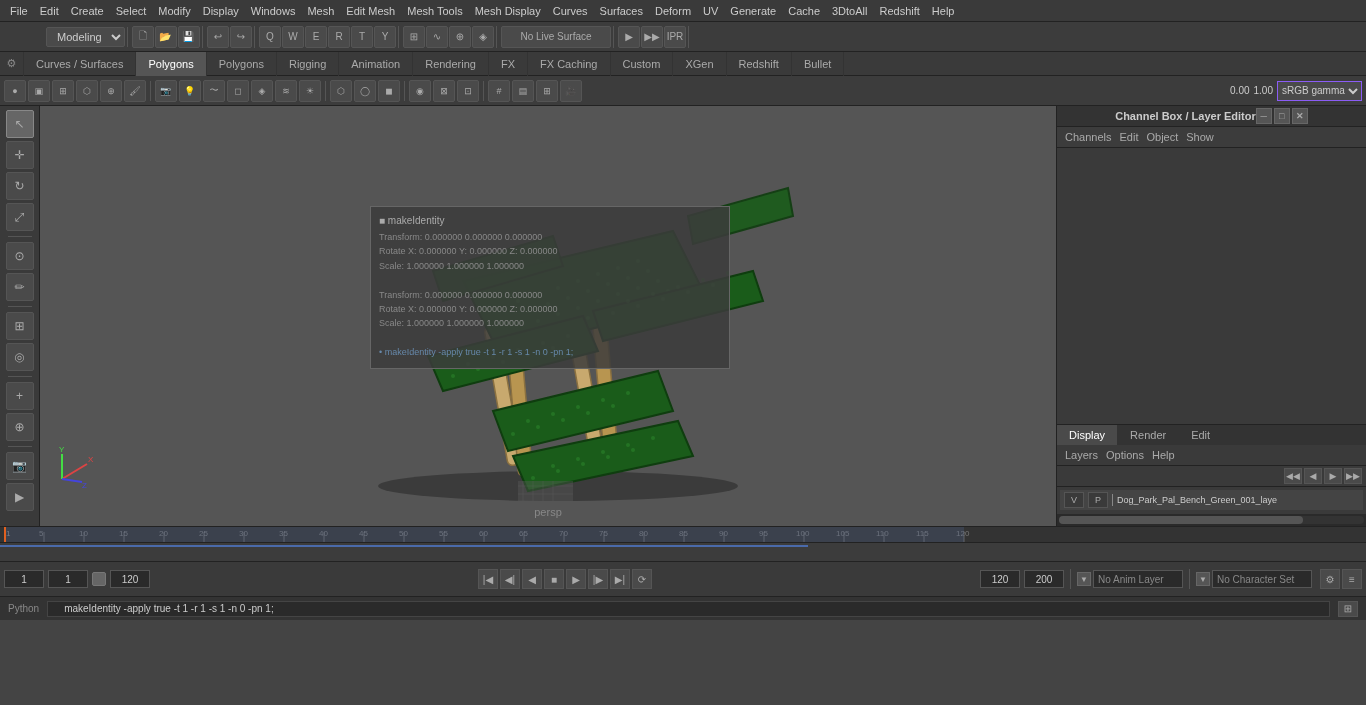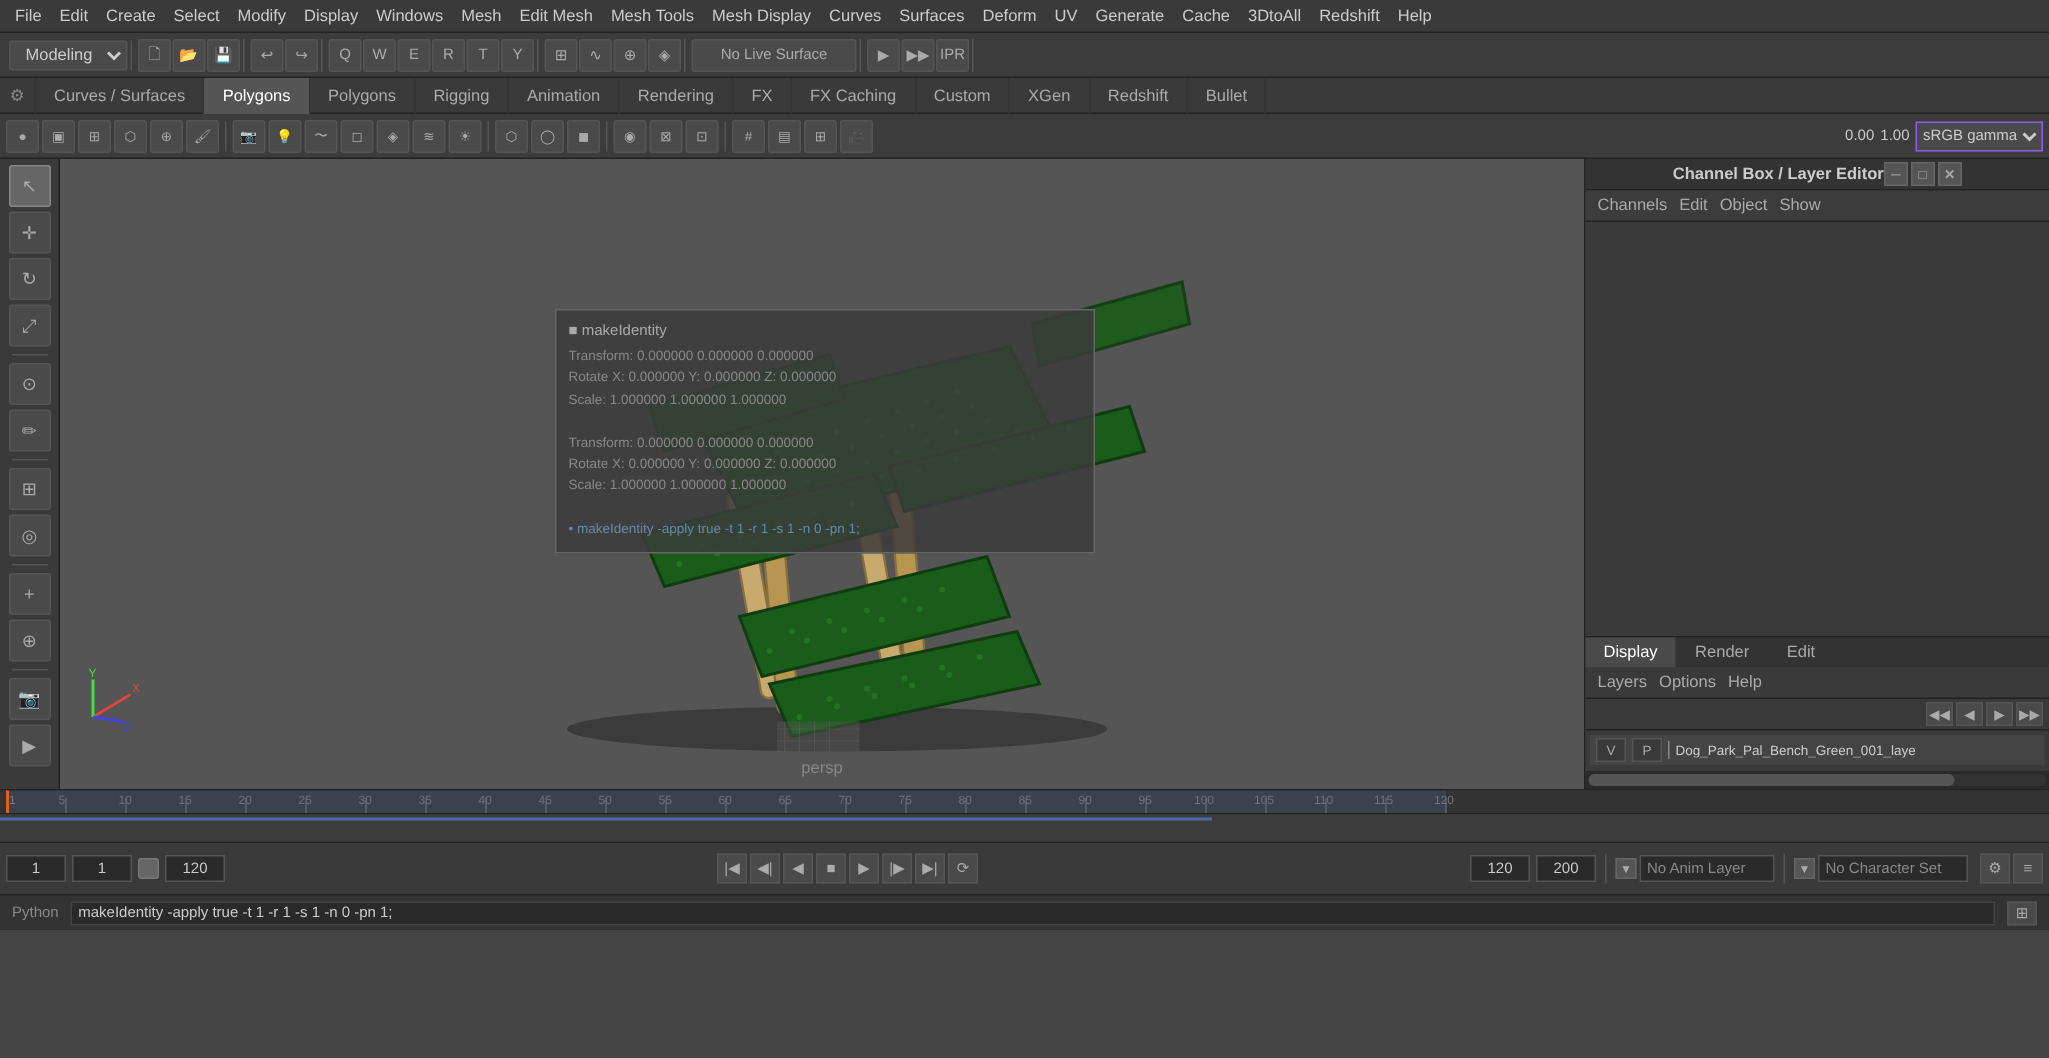--- a/index.html
+++ b/index.html
@@ -6,21 +6,21 @@
     body { background: #444; color: #ccc; font-family: Arial, sans-serif; font-size: 11px; width: 1366px; height: 705px; overflow: hidden; }
     
     
     #menubar { display: flex; align-items: center; background: #3a3a3a; height: 22px; padding: 0 4px; border-bottom: 1px solid #222; }
     .menu-item { padding: 2px 6px; cursor: pointer; color: #ccc; font-size: 11px; white-space: nowrap; }
     
     
     #toolbar { display: flex; align-items: center; background: #3c3c3c; height: 30px; padding: 2px 4px; border-bottom: 1px solid #222; gap: 2px; }
     .toolbar-section { display: flex; align-items: center; gap: 1px; padding: 0 2px; border-right: 1px solid #555; }
     .tb-btn { width: 22px; height: 22px; background: #4a4a4a; border: 1px solid #555; border-radius: 2px; cursor: pointer; display: flex; align-items: center; justify-content: center; color: #aaa; font-size: 10px; }
-    .tb-dropdown { background: #4a4a4a; border: 1px solid #555; border-radius: 2px; padding: 2px 6px; color: #ccc; font-size: 11px; cursor: pointer; }
+    .tb-dropdown { background: #4a4a4a; border: 1px solid #555; border-radius: 2px; padding: 2px 6px; color: #ccc; font-size: 11px; cursor: pointer; margin-left: 40px; }
     
     
     #tabbar { display: flex; align-items: center; background: #3a3a3a; height: 24px; border-bottom: 1px solid #222; }
     .settings-btn { width: 24px; height: 24px; display: flex; align-items: center; justify-content: center; color: #888; cursor: pointer; border-right: 1px solid #333; }
     .tab { padding: 3px 12px; cursor: pointer; color: #aaa; font-size: 11px; border-right: 1px solid #333; height: 24px; display: flex; align-items: center; }
     .tab.active { background: #555; color: #fff; }
     
     
     #icontoolbar { display: flex; align-items: center; background: #3c3c3c; height: 30px; padding: 2px 4px; border-bottom: 1px solid #222; gap: 2px; }
     .icon-btn { width: 22px; height: 22px; background: #4a4a4a; border: 1px solid #555; border-radius: 2px; cursor: pointer; display: flex; align-items: center; justify-content: center; color: #aaa; font-size: 9px; }
@@ -77,21 +77,21 @@
     
     #bottomcontrols { height: 35px; background: #3a3a3a; border-top: 1px solid #222; display: flex; align-items: center; gap: 4px; padding: 0 4px; }
     .bc-input { background: #2a2a2a; border: 1px solid #555; color: #ccc; font-size: 10px; width: 40px; height: 18px; padding: 0 2px; text-align: center; }
     .bc-thumb { width: 14px; height: 14px; background: #666; border: 1px solid #777; border-radius: 2px; cursor: pointer; }
     .bc-separator { width: 1px; height: 20px; background: #555; margin: 0 2px; }
     .bc-long-input { background: #2a2a2a; border: 1px solid #555; color: #ccc; font-size: 10px; width: 120px; height: 18px; padding: 0 2px; }
     
     
     #statusbar { height: 24px; background: #333; border-top: 1px solid #222; display: flex; align-items: center; padding: 0 8px; gap: 8px; }
     #python-label { color: #888; font-size: 10px; }
-    #command-input { flex: 1; background: #2a2a2a; border: 1px solid #444; color: #ccc; font-size: 10px; height: 16px; padding: 0 4px; }
+    #command-input { flex: 1; background: #2a2a2a; border: 1px solid #444; color: #ccc; font-size: 10px; height: 16px; padding: 0 16px; }
     
     
     #bench-svg { position: absolute; top: 50%; left: 50%; transform: translate(-50%, -50%); }
     
     
     #le-scrollbar { height: 12px; background: #2a2a2a; display: flex; align-items: center; padding: 0 2px; }
     .le-scroll-track { flex: 1; height: 8px; background: #333; border-radius: 4px; position: relative; }
     .le-scroll-thumb { position: absolute; left: 0; top: 0; width: 80%; height: 100%; background: #555; border-radius: 4px; }
   </style>
 </head>

